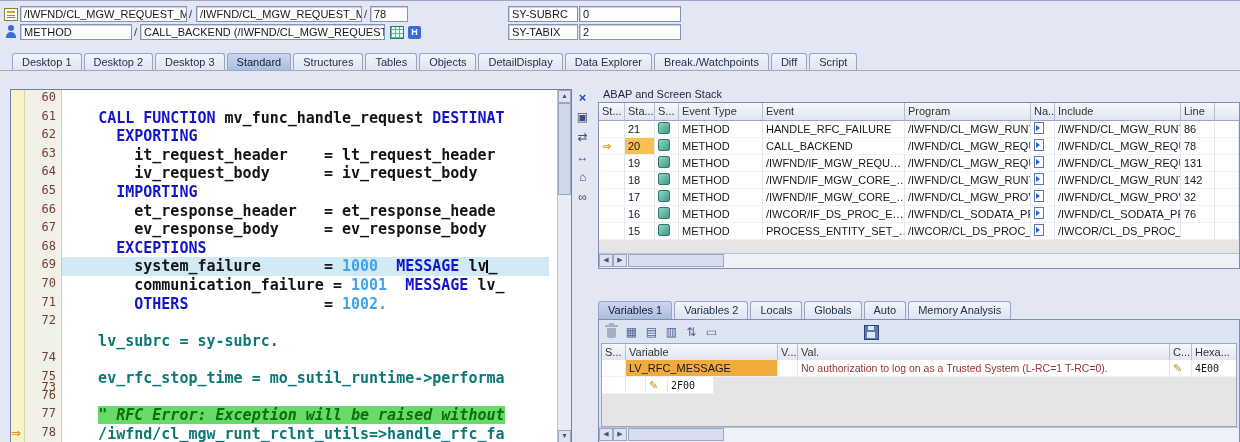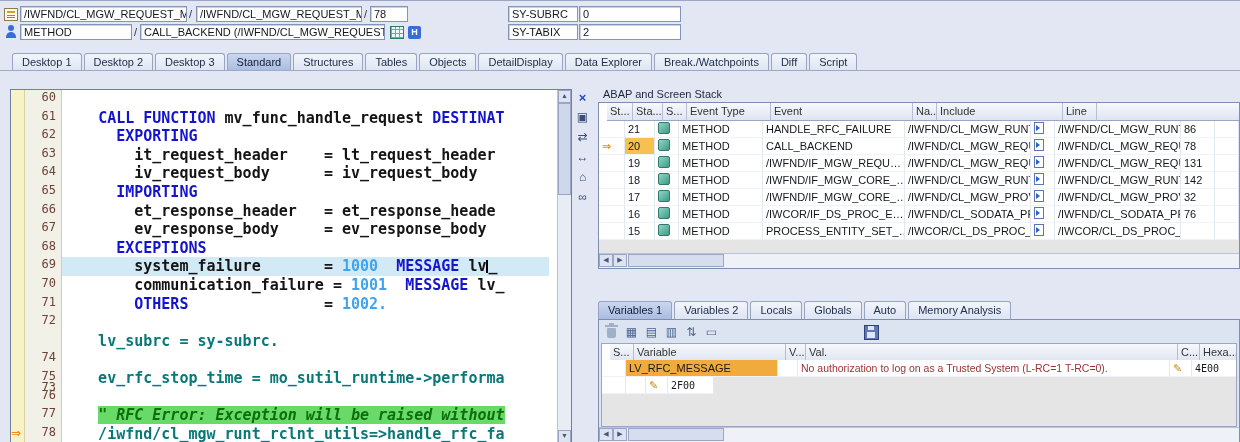--- a/index.html
+++ b/index.html
@@ -65,21 +65,21 @@
     box-sizing:border-box;font-size:7px;line-height:10px;text-align:center;color:#4a5878}
   .scroll-btn.up{top:0}.scroll-btn.down{bottom:0}
   .v-thumb{position:absolute;left:0;top:13px;width:13px;height:92px;background:#cfd8ea;border:1px solid #9aa6c4;box-sizing:border-box}
   .ed-tools{position:absolute;left:574px;top:88px;width:20px}
   .tool-btn{width:17px;height:16px;margin-bottom:4px;display:flex;align-items:center;justify-content:center;
     font-size:12px;color:#3c4f7a;cursor:default}
   .tool-btn.accent{color:#1f49c8;font-weight:bold;font-size:13px}
   
   .panel-title{position:absolute;left:603px;top:87px;font-size:11px;color:#1d2640}
   .stack-panel{position:absolute;left:598px;top:101px;width:642px;height:167px;background:#fff;border:1px solid #7e8db0;box-sizing:border-box;overflow:hidden}
-  .grid-head{position:absolute;left:8px;right:0;top:0;height:18px;display:flex;overflow:hidden}
+  .grid-head{position:absolute;left:0;right:0;top:0;height:18px;display:flex;overflow:hidden}
   .gh{background:linear-gradient(#f6f8fc,#dfe5f1);border-right:1px solid #b5bed4;border-bottom:1px solid #9aa6c4;
     font-size:11px;color:#333;padding:2px 3px 0;box-sizing:border-box;white-space:nowrap;overflow:hidden;flex:none}
   .gh.fill{border-right:none}
   .grid-body{position:absolute;left:0;right:0;top:18px;bottom:14px;background:#e5e5e5;overflow:hidden}
   .grid-row{display:flex;height:17px;cursor:default}
   .gc{border-right:1px solid #e4e8f0;border-bottom:1px solid #f0f2f7;font-size:11px;line-height:15px;
     padding:1px 3px 0;box-sizing:border-box;white-space:nowrap;overflow:hidden;flex:none;background:#fff}
   .gc.arrow{color:#ef8a1a;font-weight:bold;font-family:"DejaVu Sans",sans-serif}
   .gc.sel{background:#f6c14f}
   .ic-method{width:10px;height:10px;border-radius:2px;display:inline-block;vertical-align:-1px;
@@ -200,20 +200,21 @@
     </div>
 
   <div class="panel-title">ABAP and Screen Stack</div>
   <div class="stack-panel">
     <div class="grid-head">
         <div class="gh" style="width: 26px;">St...</div>
         <div class="gh" style="width: 30px;">Sta...</div>
         <div class="gh" style="width: 24px;">S...</div>
         <div class="gh" style="width: 84px;">Event Type</div>
         <div class="gh" style="width: 142px;">Event</div>
+        <div class="gh" style="width: 126px;">Program</div>
         <div class="gh" style="width: 24px;">Na...</div>
         <div class="gh" style="width: 126px;">Include</div>
         <div class="gh" style="width: 34px;">Line</div>
         <div class="gh fill" style="flex: 1 1 0%;"></div>
       </div>
     <div class="grid-body">
         <div class="grid-row">
           <div class="gc" style="width: 26px;"></div>
           <div class="gc" style="width: 30px;">21</div>
           <div class="gc" style="width: 24px;"><span class="ic-method"></span></div>

